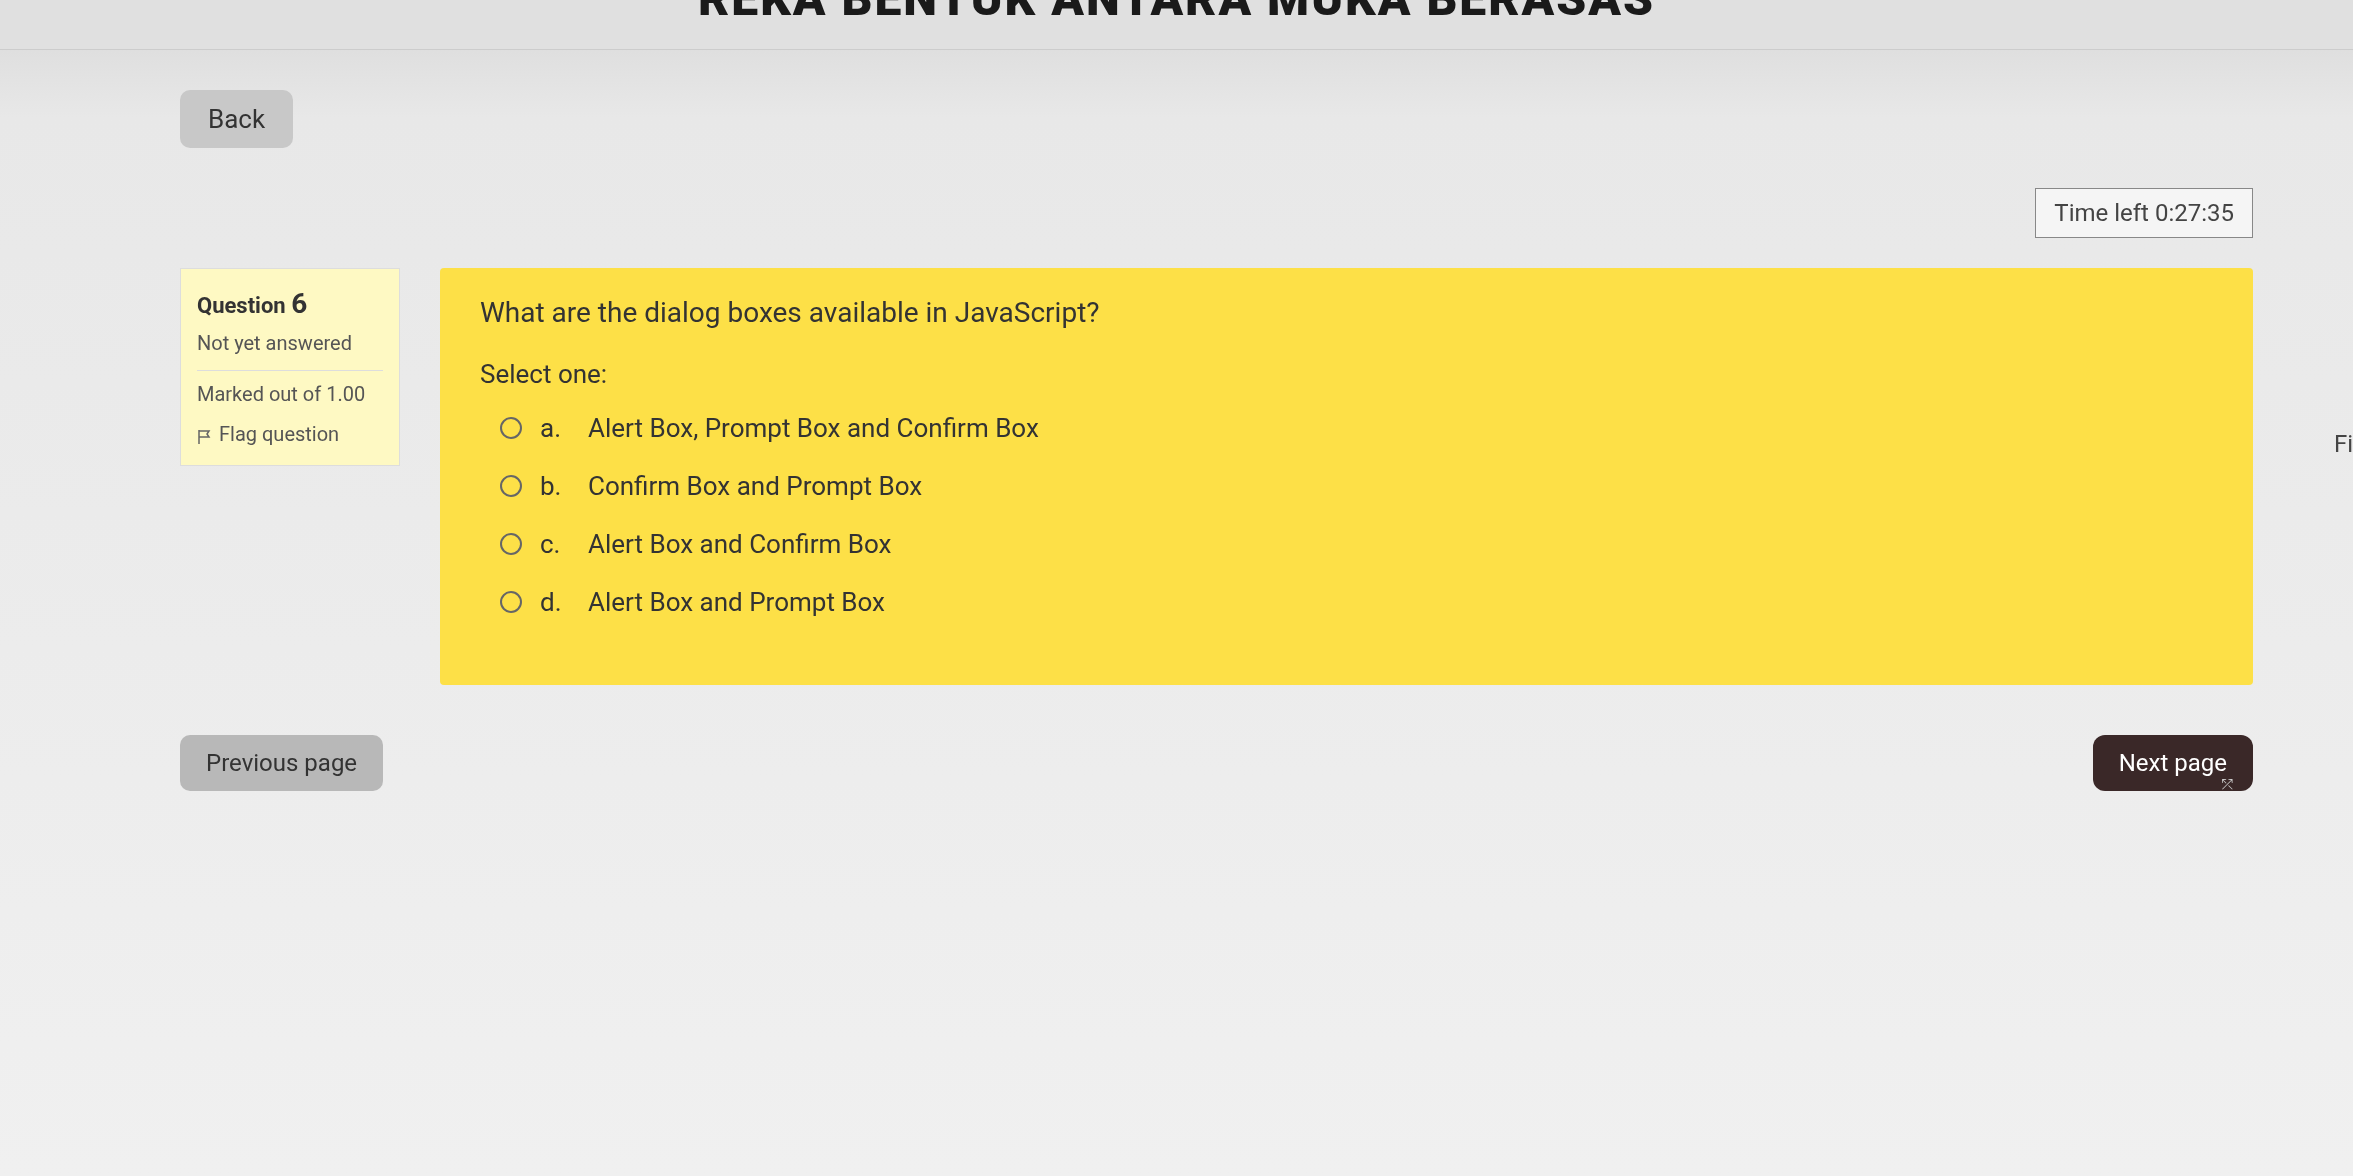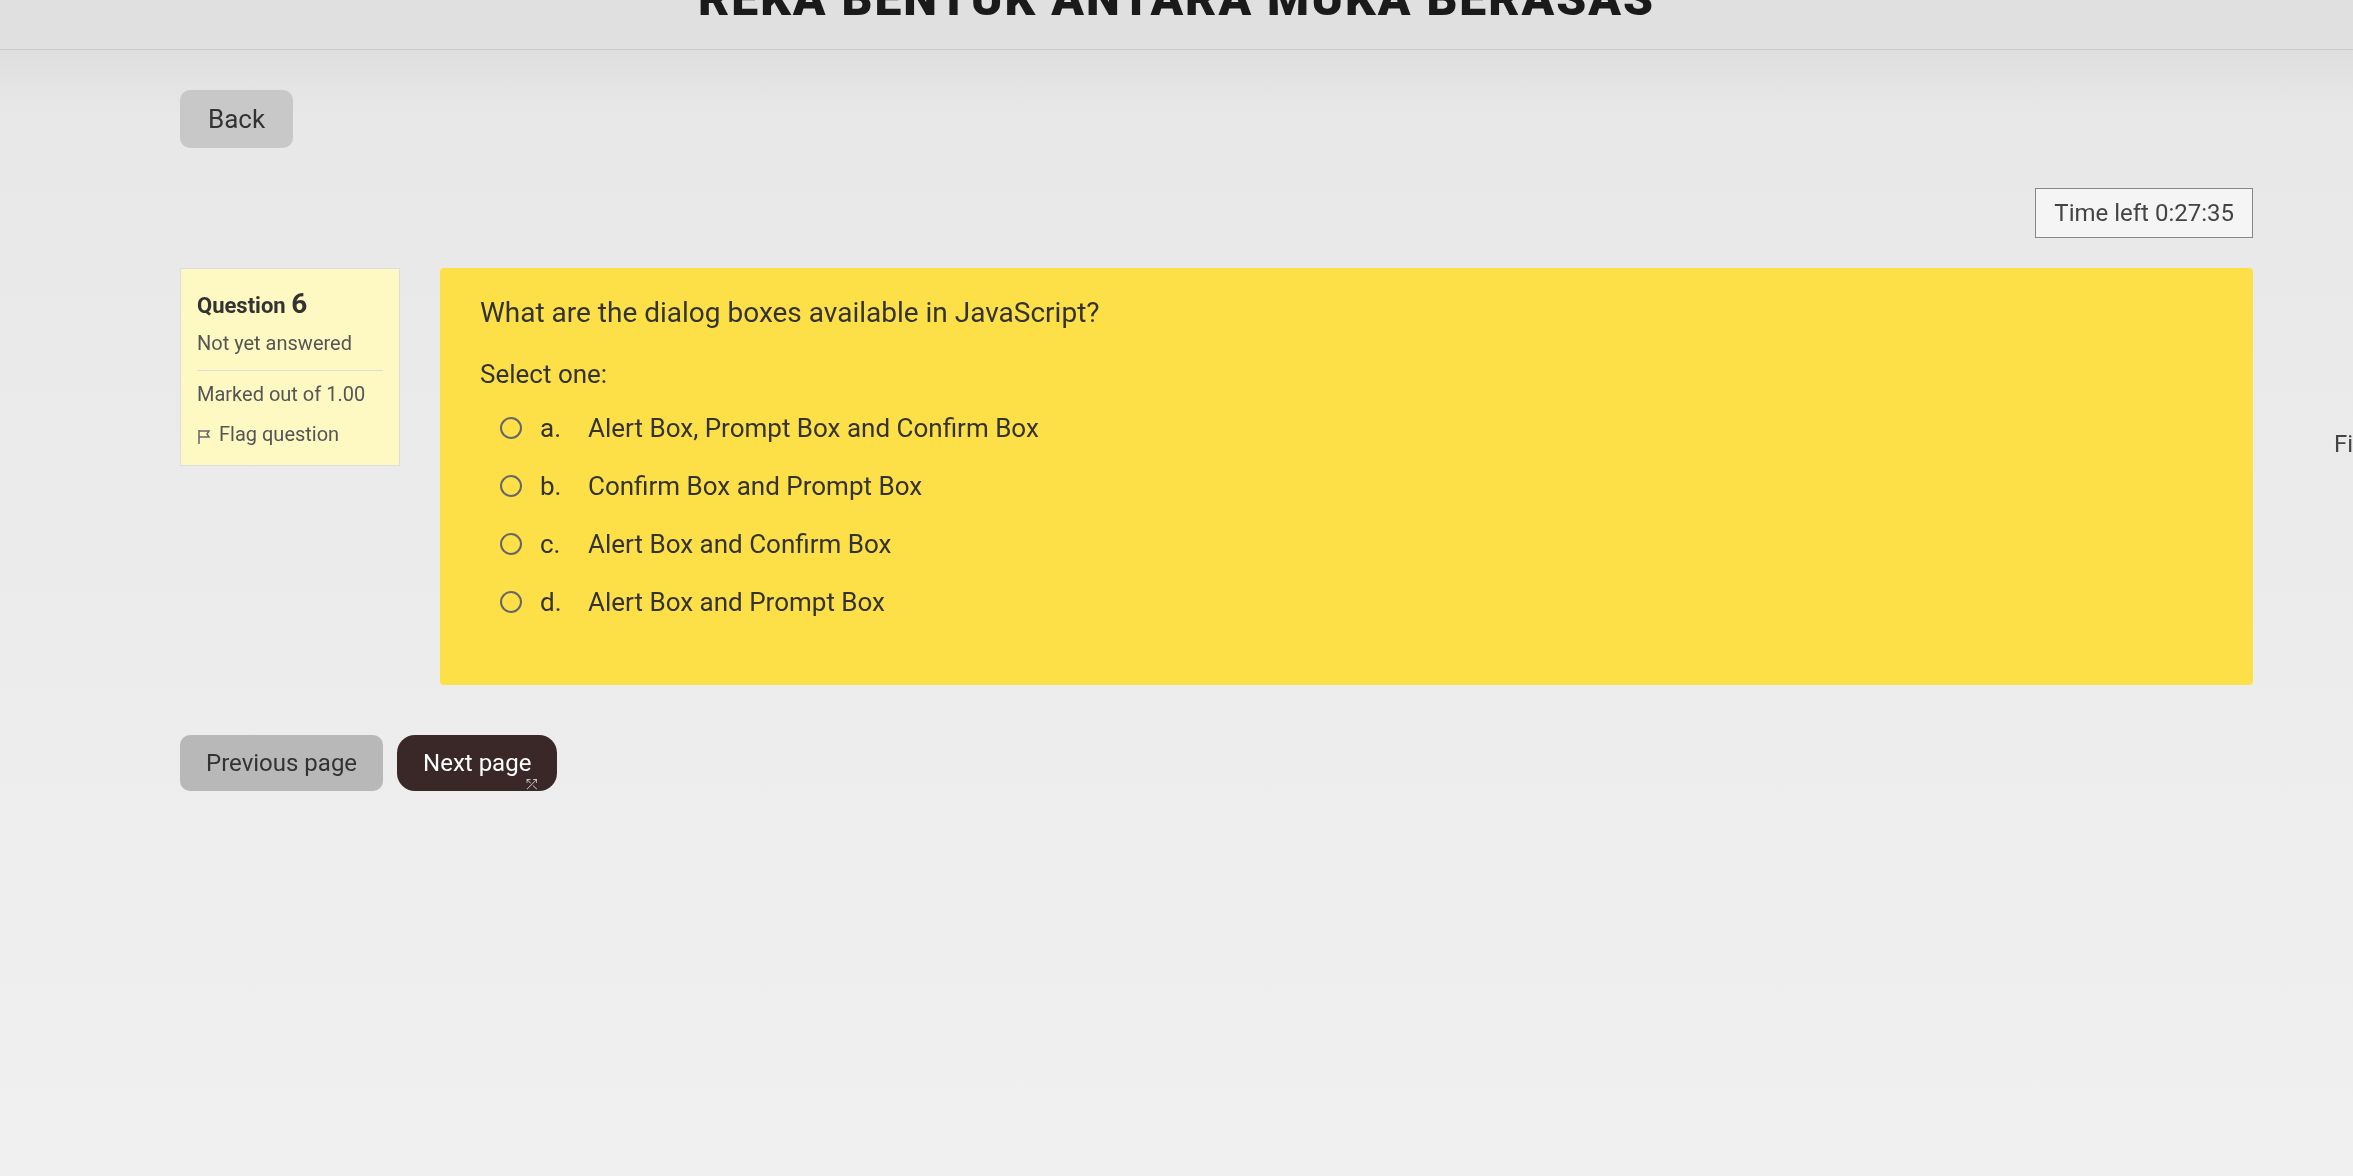--- a/index.html
+++ b/index.html
@@ -159,38 +159,38 @@
     .right-edge {
       position: absolute;
       right: 0;
       top: 380px;
       font-size: 24px;
       color: #444;
       writing-mode: horizontal-tb;
     }
     .nav-buttons {
       display: flex;
-      justify-content: flex-start;
+      justify-content: space-between;
       gap: 14px;
       margin-top: 50px;
     }
     .prev-button {
       background: #b8b8b8;
       border: none;
       border-radius: 10px;
       padding: 14px 26px;
       font-size: 24px;
       color: #333;
       cursor: pointer;
       font-family: inherit;
     }
     .next-button {
       background: #3a2828;
       border: none;
-      border-radius: 18px;
+      border-radius: 12px;
       padding: 14px 26px;
       font-size: 24px;
       color: #fff;
       cursor: pointer;
       font-family: inherit;
       position: relative;
     }
     .cursor-indicator {
       position: absolute;
       bottom: -2px;

